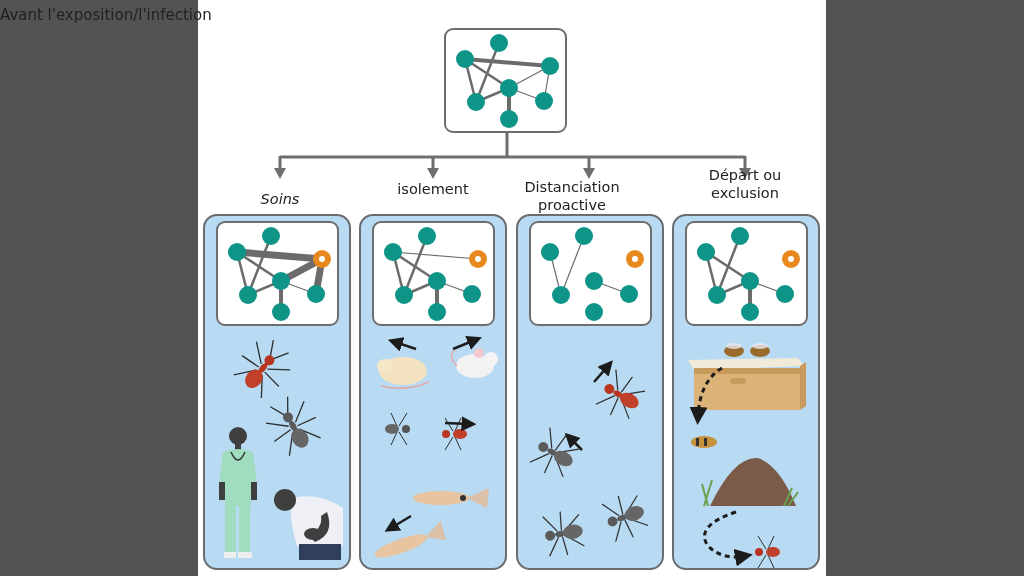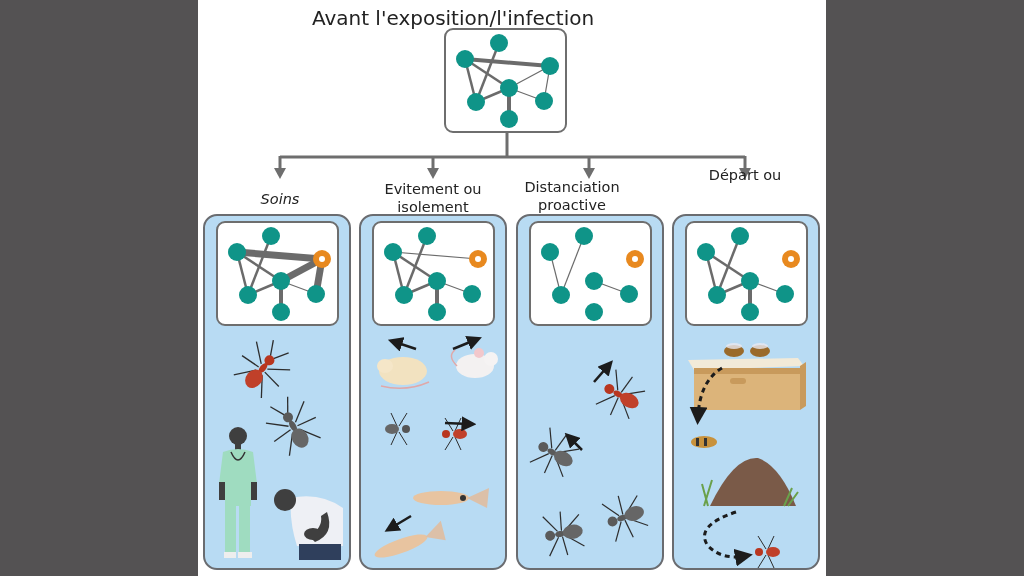--- a/index.html
+++ b/index.html
@@ -1,19 +1,19 @@
 <!DOCTYPE html>
 <html><head>
 <meta charset="utf-8">
 <style>
   html, body { margin:0; padding:0; }
   body { width:1024px; height:576px; background:#545253; position:relative; overflow:hidden;
          font-family:"DejaVu Sans", sans-serif; }
   .canvas { position:absolute; left:198px; top:0; width:628px; height:576px; background:#ffffff; }
-  .title { position:absolute; left:0; width:906px; top:6px; text-align:center; font-size:20px; color:#222; }
+  .title { position:absolute; left:0; width:906px; top:6px; text-align:left; font-size:15px; color:#222; }
   .branch-label { position:absolute; text-align:center; font-size:14.5px; line-height:18px; color:#222; width:150px; }
   .panel { position:absolute; top:214px; height:356px; width:148px; background:#b8dbf3;
            border:2px solid #6a6c70; border-radius:14px; box-sizing:border-box; }
   .netbox { position:absolute; background:#fff; border:2px solid #6e6e6e; border-radius:9px; box-sizing:border-box; }
   svg { position:absolute; left:0; top:0; overflow:visible; }
 </style>
 </head>
 <body>
 
 <div class="canvas"></div>
@@ -55,29 +55,29 @@
     <polygon points="427,168 439,168 433,179"></polygon>
     <polygon points="583,168 595,168 589,179"></polygon>
     <polygon points="739,168 751,168 745,179"></polygon>
   </g>
 </svg>
 
 <div class="branch-label" style="left:205px; top:190px;font-style:italic;">
   <span>Soins</span>
 </div>
 <div class="branch-label" style="left:358px; top:180px;">
-  <div>Evitement ou</div>
   <div>isolement</div>
 </div>
 <div class="branch-label" style="left:497px; top:178px;">
   <div>Distanciation</div>
   <div>proactive</div>
 </div>
 <div class="branch-label" style="left:670px; top:166px;">
   <div>Départ ou</div>
+  <div>exclusion</div>
 </div>
 
 <div class="panel" style="left:203px;">
   <div class="netbox" style="left:11px; top:5px; width:123px; height:105px;">
     <svg id="net-0" width="123" height="105">
         <line x1="19" y1="29" x2="104" y2="36" stroke="#6b6b6b" stroke-width="7"></line>
         <line x1="19" y1="29" x2="30" y2="72" stroke="#6b6b6b" stroke-width="2.5"></line>
         <line x1="19" y1="29" x2="63" y2="58" stroke="#6b6b6b" stroke-width="2.5"></line>
         <line x1="53" y1="13" x2="30" y2="72" stroke="#6b6b6b" stroke-width="2.5"></line>
         <line x1="30" y1="72" x2="63" y2="58" stroke="#6b6b6b" stroke-width="2.5"></line>

